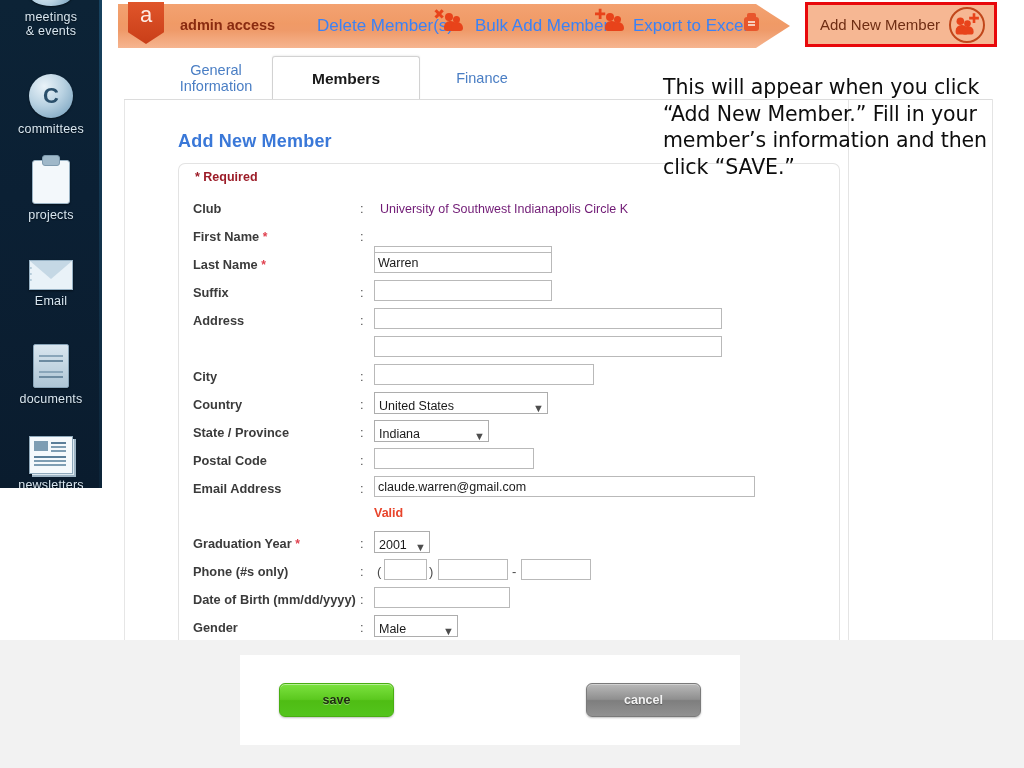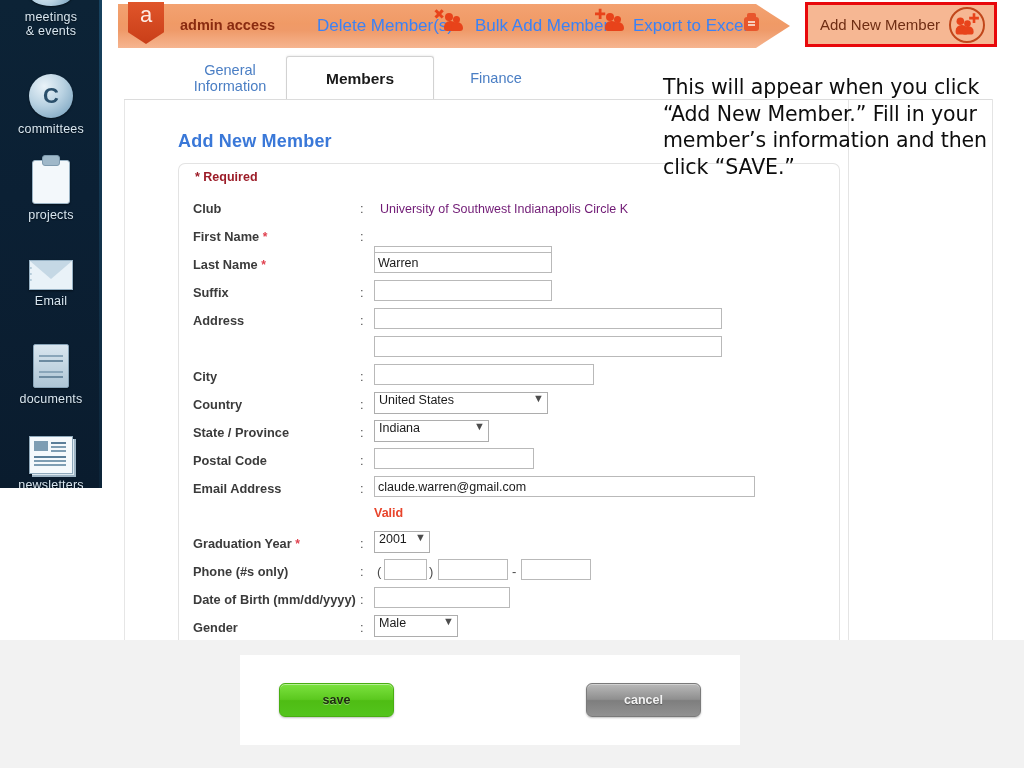--- a/index.html
+++ b/index.html
@@ -117,21 +117,21 @@
     display:flex;align-items:center;justify-content:space-between;padding:0 9px 0 12px;
     cursor:pointer;
   }
   #addnew-box .lbl{color:#6f2d13;font-size:15px;white-space:nowrap;}
   .addcirc{
     width:32px;height:32px;border-radius:50%;border:2.5px solid #c1471b;
     background:#f6b793;display:flex;align-items:center;justify-content:center;
   }
 
   
-  #tabstrip{position:absolute;left:124px;top:56px;width:880px;height:44px;}
+  #tabstrip{position:absolute;left:110px;top:56px;width:880px;height:44px;}
   .tab{
     position:absolute;top:0;height:44px;box-sizing:border-box;
     display:flex;align-items:center;justify-content:center;text-align:center;
     font-size:14.5px;line-height:16px;cursor:pointer;
   }
   .tab.inactive{color:#4a7ec4;background:#ffffff;}
   .tab.active{
     color:#1a1a1a;font-weight:bold;font-size:15.5px;background:#ffffff;
     border:1px solid #d2d2d2;border-bottom:none;border-radius:3px 3px 0 0;
     box-shadow:0 -1px 2px rgba(0,0,0,.06);
@@ -168,21 +168,21 @@
 
   .inp{
     position:absolute;left:181px;top:-5px;height:21px;box-sizing:border-box;
     border:1px solid #b9b9b9;background:#ffffff;
     font-family:"Liberation Sans",sans-serif;font-size:12.5px;color:#1a1a1a;
     padding:0 3px;line-height:19px;
   }
   .sel{
     position:absolute;left:181px;top:-5px;height:22px;box-sizing:border-box;
     border:1px solid #adadad;background:#ffffff;
-    display:flex;align-items:flex-start;justify-content:space-between;
+    display:flex;align-items:flex-end;justify-content:space-between;
     padding:0 3px 0 4px;font-size:12.5px;color:#1a1a1a;cursor:pointer;
   }
   .caret{color:#4d4d4d;font-size:11px;margin-left:8px;line-height:10px;}
   #valid{position:absolute;left:374px;top:506px;color:#e8442b;font-size:12.5px;font-weight:bold;}
 
   .paren{position:absolute;top:-1px;color:#4a4a4a;font-size:13px;line-height:18px;}
 
   
   #annot{
     position:absolute;left:663px;top:74px;width:352px;

